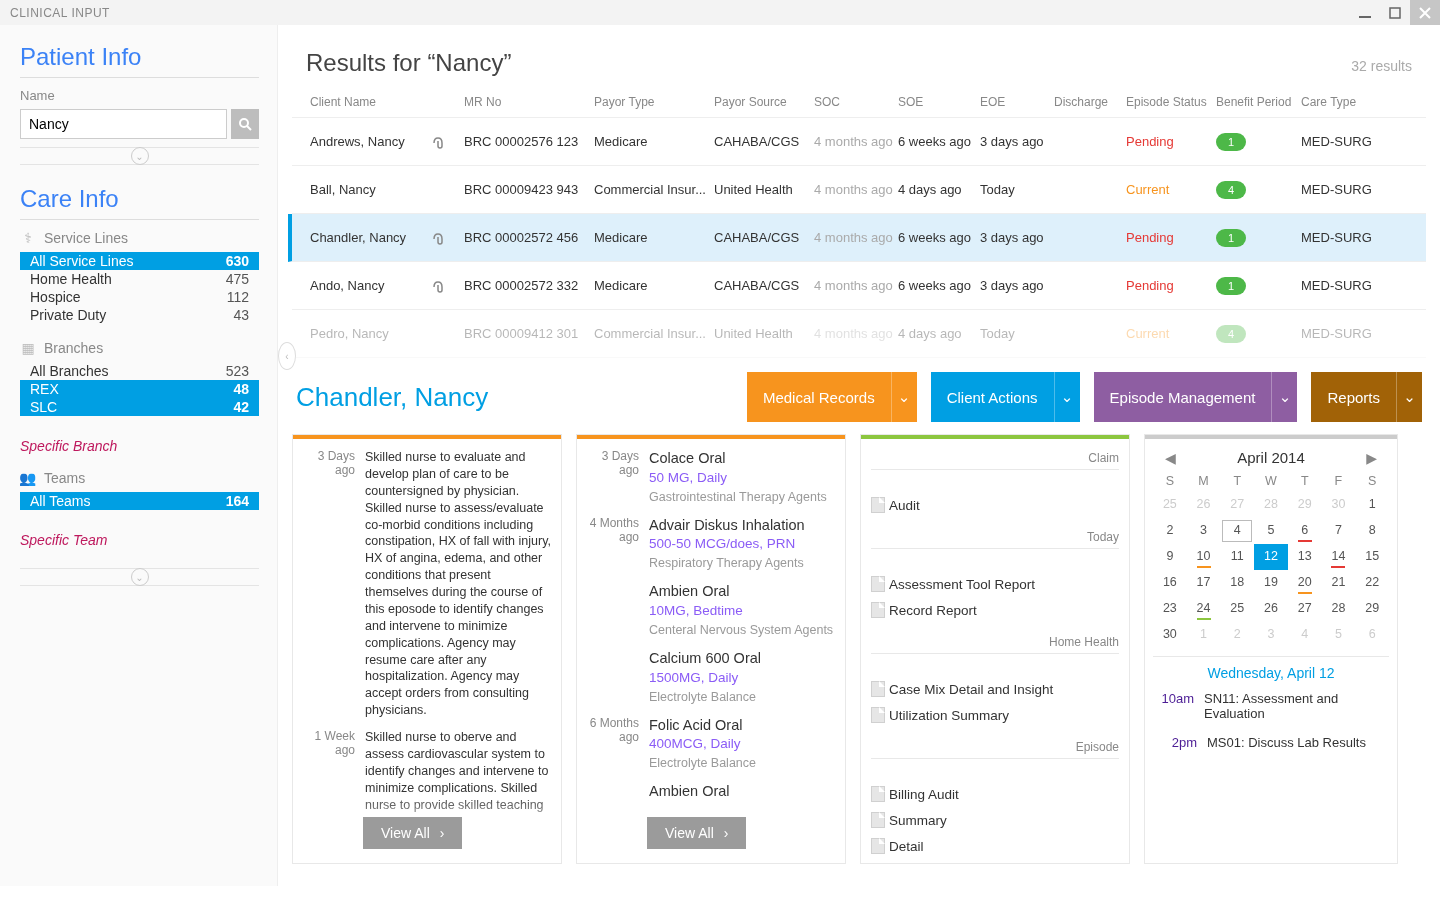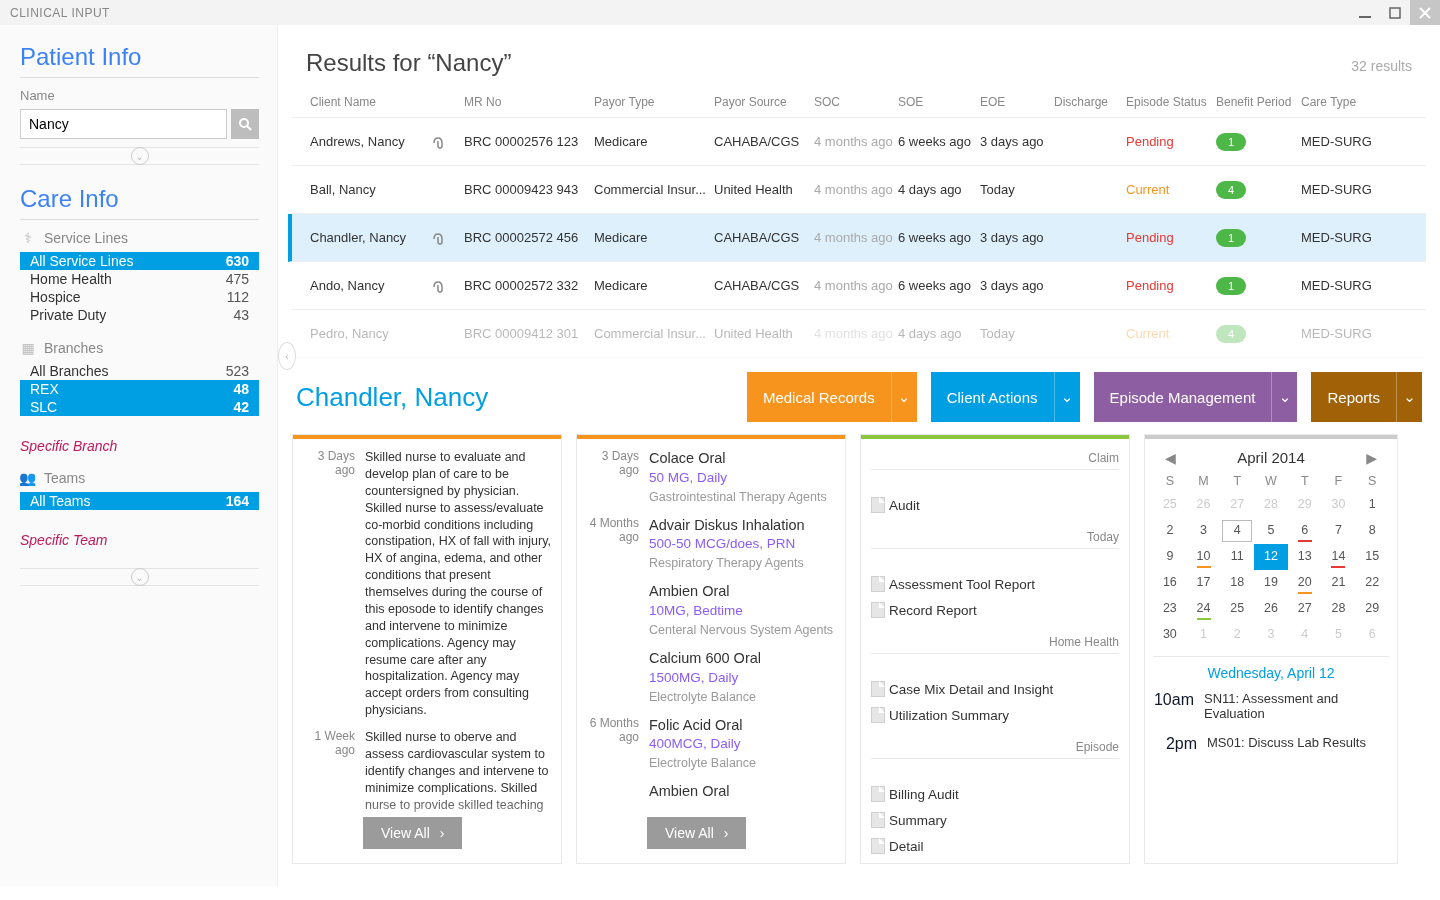--- a/index.html
+++ b/index.html
@@ -80,21 +80,21 @@
 .cal-grid .dow{color:#888;padding:4px 0}
 .cal-grid .day{padding:5px 0;color:#555;position:relative;height:26px}
 .cal-grid .day.other{color:#ccc}
 .cal-grid .day.today{outline:1px solid #bbb;outline-offset:-3px}
 .cal-grid .day.selected{background:#009fe3;color:#fff}
 .cal-grid .day .mark{position:absolute;bottom:2px;left:50%;transform:translateX(-50%);width:14px;height:2px}
 .mark.red{background:#e53935}.mark.orange{background:#f7941e}.mark.green{background:#8cc63f}
 .agenda{border-top:1px solid #e8e8e8;margin-top:8px;padding-top:8px}
 .agenda .date{color:#009fe3;text-align:center;font-size:14px;margin-bottom:10px}
 .agenda-item{display:flex;gap:10px;font-size:13px;margin-bottom:14px}
-.agenda-item .time{width:44px;text-align:right;color:#0f172a;font-size:16px}
+.agenda-item .time{width:44px;text-align:right;color:#4c1d95;font-size:13px}
 .fade-bottom{position:absolute;left:0;right:0;bottom:0;height:70px;background:linear-gradient(to bottom,rgba(255,255,255,0),#fff 70%)}
 svg{display:block}
 </style>
 </head>
 <body>
 
 <div class="titlebar">
   <span class="title">CLINICAL INPUT</span>
   <div class="winctrls">
     <div>

